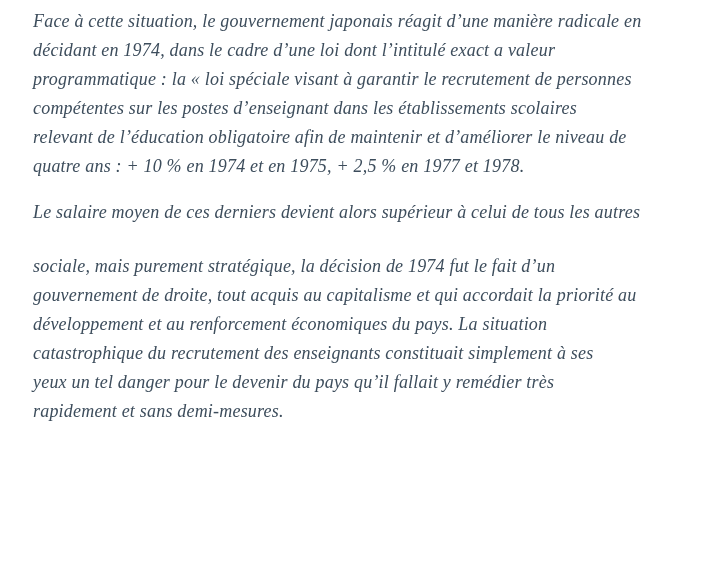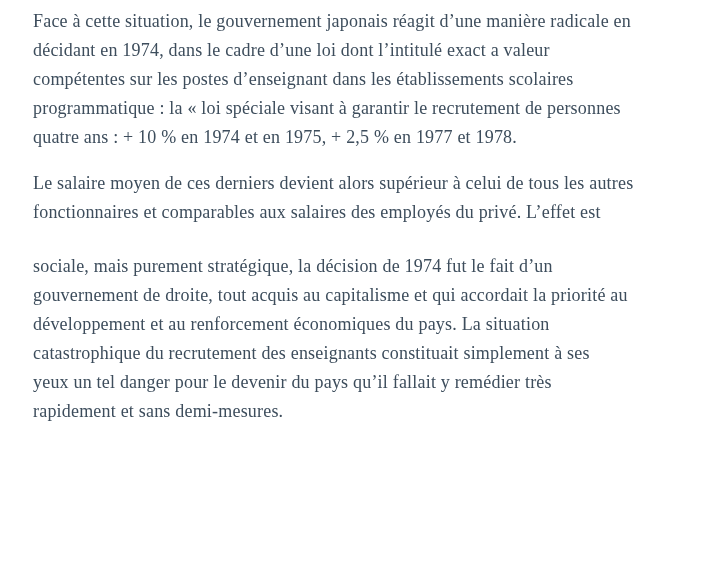--- a/index.html
+++ b/index.html
@@ -21,38 +21,39 @@
   .paragraph {
     margin: 0;
   }
   .paragraph.p1 { margin-bottom: 17px; }
   .paragraph.p2 { margin-bottom: 25px; margin-top: 10px; }
   .line {
     font-size: 18px;
     line-height: 29px;
     letter-spacing: 0.2px;
     white-space: nowrap;
+    font-style: italic;
   }
 </style>
 </head>
 <body style="background: rgb(255, 255, 255);">
 
 <div class="page" style="color: rgb(61, 77, 92);">
 
   <div class="paragraph p1">
     <div class="line">Face à cette situation, le gouvernement japonais réagit d’une manière radicale en</div>
     <div class="line">décidant en 1974, dans le cadre d’une loi dont l’intitulé exact a valeur</div>
+    <div class="line">programmatique : la « loi spéciale visant à garantir le recrutement de personnes</div>
     <div class="line">compétentes sur les postes d’enseignant dans les établissements scolaires</div>
-    <div class="line">programmatique : la « loi spéciale visant à garantir le recrutement de personnes</div>
+    <div class="line">relevant de l’éducation obligatoire afin de maintenir et d’améliorer le niveau de</div>
     <div class="line">quatre ans : + 10 % en 1974 et en 1975, + 2,5 % en 1977 et 1978.</div>
   </div>
 
   <div class="paragraph p2">
     <div class="line">Le salaire moyen de ces derniers devient alors supérieur à celui de tous les autres</div>
-    <div class="line">fonctionnaires et comparables aux salaires des employés du privé. L’effet est</div>
   </div>
 
   <div class="paragraph p3">
     <div class="line">sociale, mais purement stratégique, la décision de 1974 fut le fait d’un</div>
     <div class="line">gouvernement de droite, tout acquis au capitalisme et qui accordait la priorité au</div>
     <div class="line">développement et au renforcement économiques du pays. La situation</div>
     <div class="line">catastrophique du recrutement des enseignants constituait simplement à ses</div>
     <div class="line">yeux un tel danger pour le devenir du pays qu’il fallait y remédier très</div>
     <div class="line">rapidement et sans demi-mesures.</div>
   </div>

